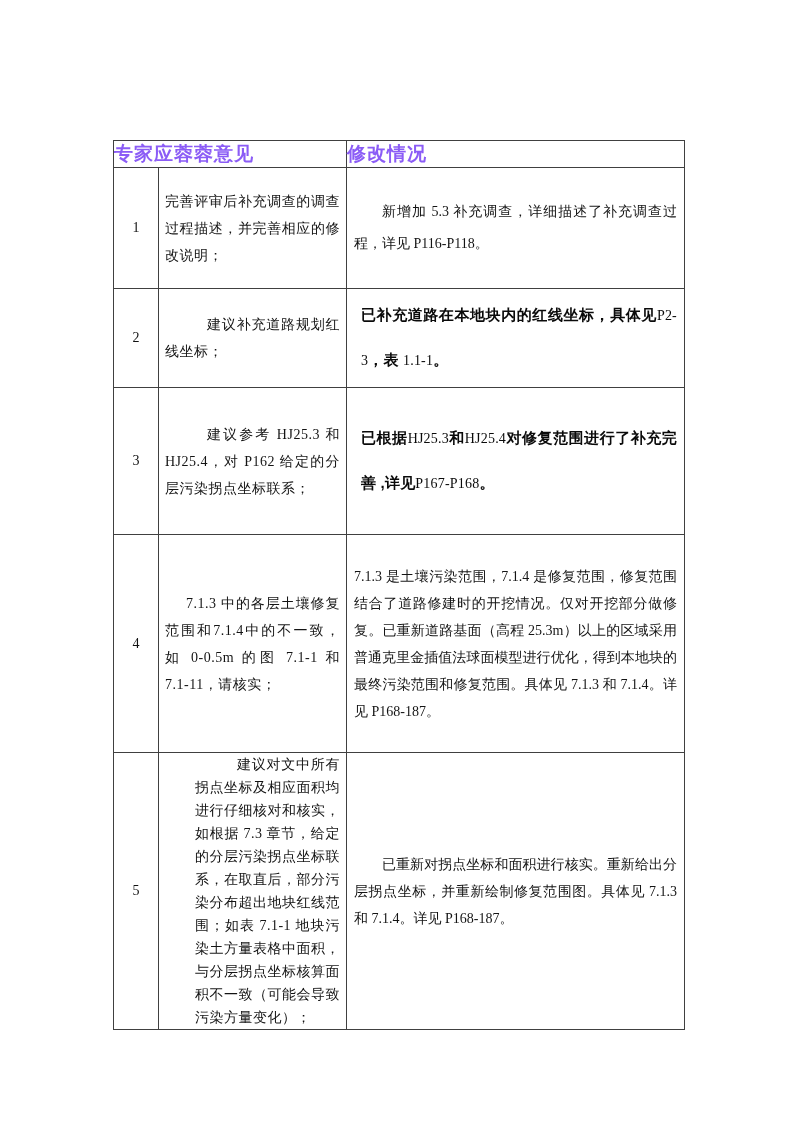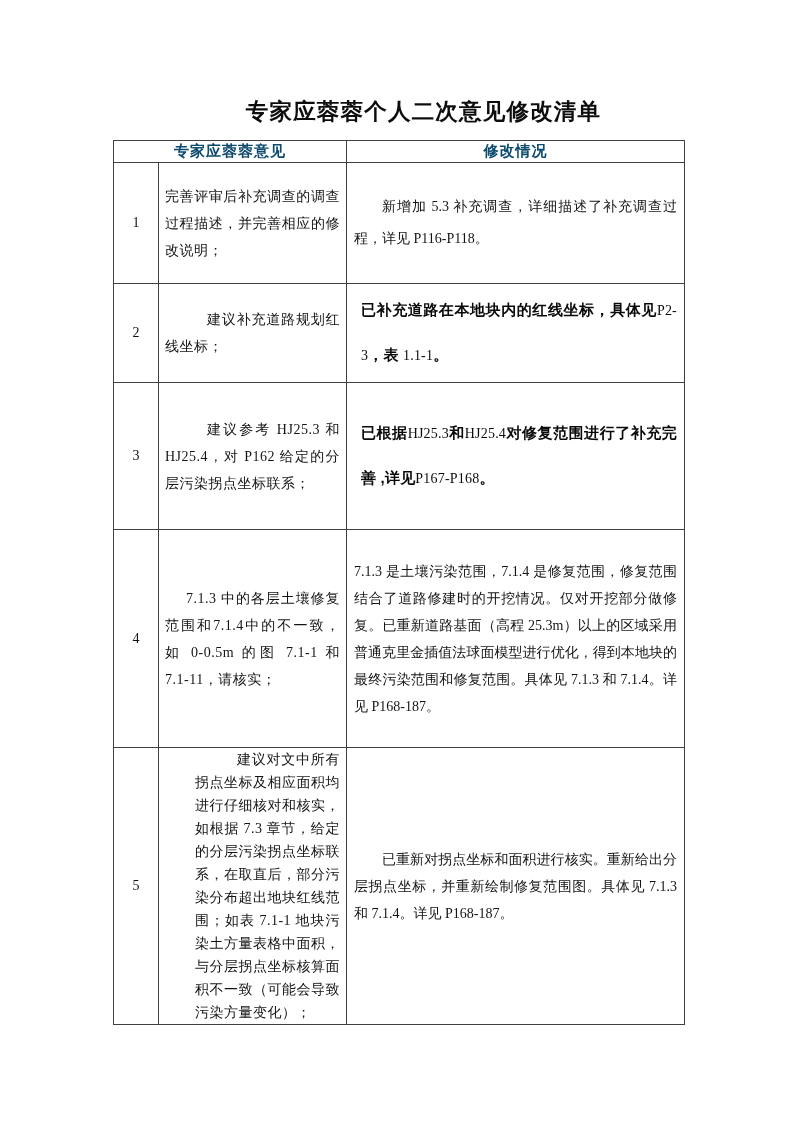--- a/index.html
+++ b/index.html
@@ -35,25 +35,25 @@
   .review-table col.c-num     { width:45px; }
   .review-table col.c-opinion { width:188px; }
   .review-table col.c-status  { width:338px; }
   .review-table th, .review-table td {
     border:1.5px solid #404040;
   }
   .header-cell {
     height:22px;
     font-family:"Liberation Serif", serif;
     font-weight:bold;
-    font-size:15px;
+    font-size:19px;
     letter-spacing:1px;
-    text-align:center;
+    text-align:left;
     vertical-align:middle;
-    color:#0c4a6e;
+    color:#8b5cf6;
   }
   .num-cell {
     text-align:center;
     vertical-align:middle;
     font-size:14px;
     font-family:"Liberation Serif", serif;
   }
   .cell {
     vertical-align:middle;
     text-align:justify;
@@ -92,21 +92,20 @@
   
   .ind0  { text-indent:0; }
   .ind15 { text-indent:21px; }
   .ind2  { text-indent:28px; }
   .ind3  { text-indent:42px; }
 </style>
 </head>
 <body>
 
 <div class="page">
-  <h1 class="doc-title">专家应蓉蓉个人二次意见修改清单</h1>
 
   <table class="review-table">
     <colgroup>
       <col class="c-num">
         <col class="c-opinion">
         <col class="c-status">
     </colgroup>
     <thead>
       <tr>
         <th colspan="2" class="header-cell">专家应蓉蓉意见</th>

